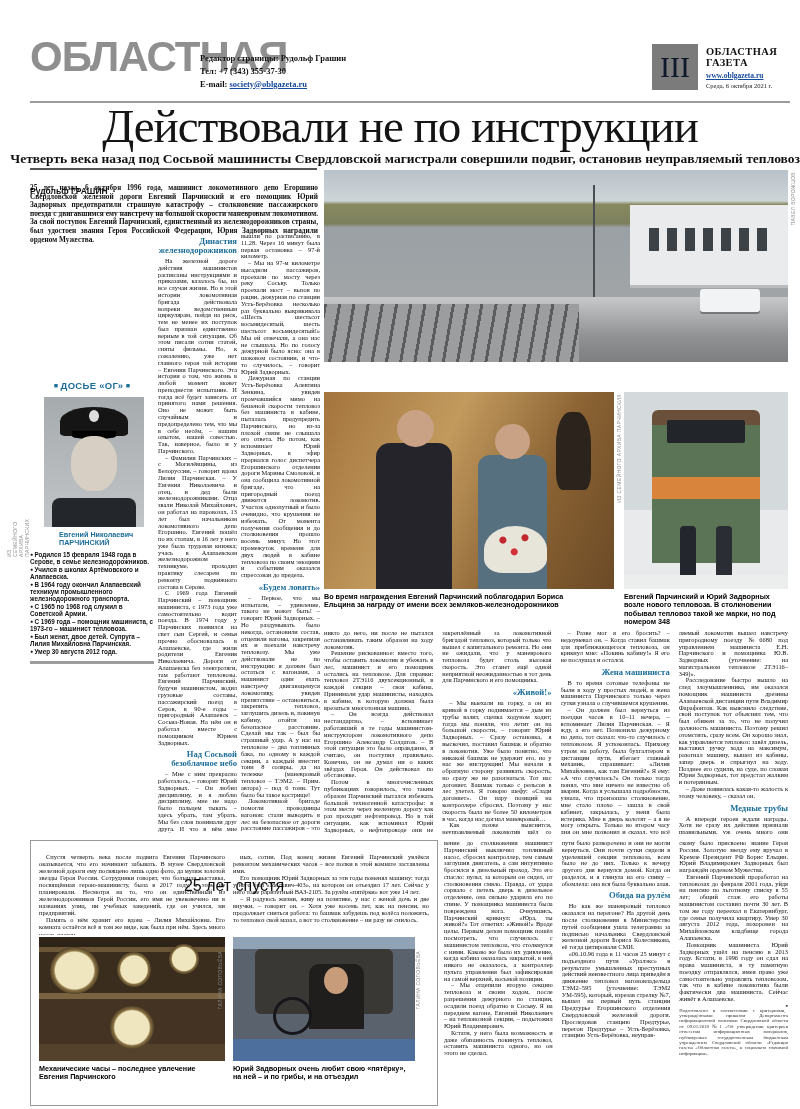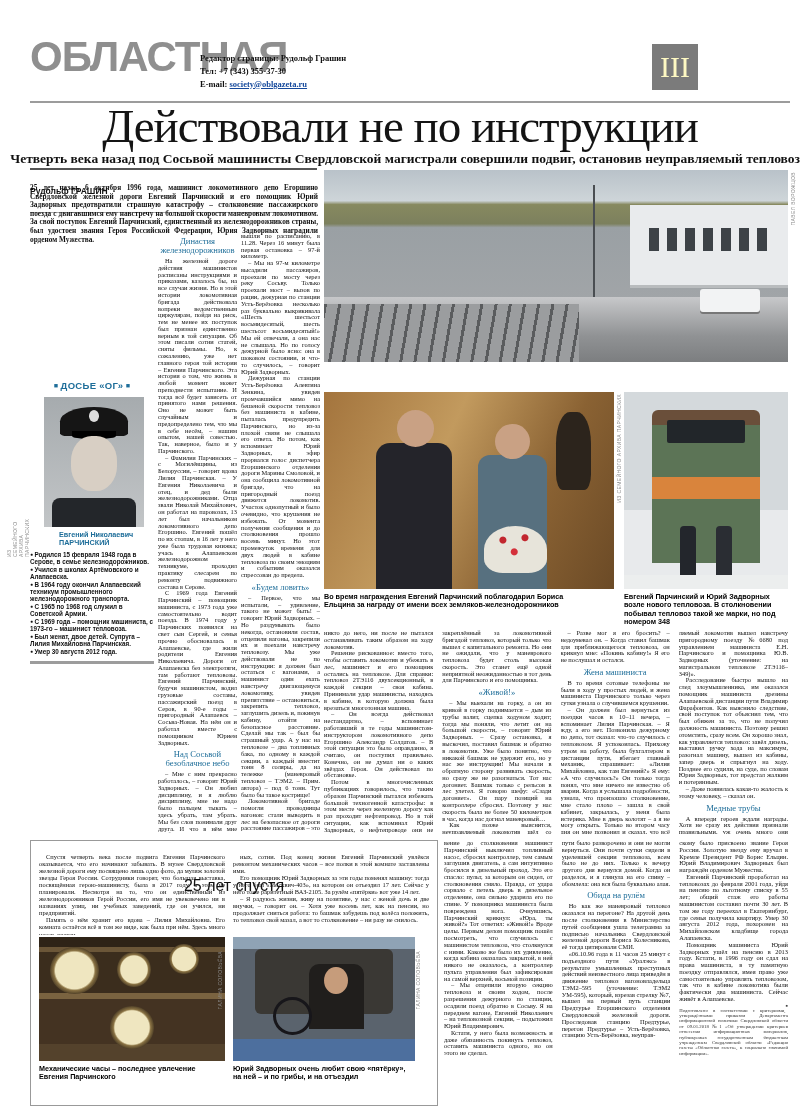--- a/index.html
+++ b/index.html
@@ -4,40 +4,40 @@
 <style>
   html,body{margin:0;padding:0;background:#e8e8e8;}
   .page{position:relative;width:800px;height:1109px;background:#ffffff;margin:0 auto;
         font-family:"Liberation Serif",serif;color:#111;overflow:hidden;}
   
   .section-title{position:absolute;left:30px;top:36px;font-family:"Liberation Sans",sans-serif;
         font-weight:bold;font-size:42px;line-height:1;color:#8f8f8f;letter-spacing:-1px;}
   .editor-block{position:absolute;left:200px;top:52px;font-size:8.5px;line-height:1.5;font-weight:bold;}
   .editor-block .lnk{color:#15499c;text-decoration:underline;}
   .numbox{position:absolute;left:652px;top:44px;width:46px;height:46px;background:#7b7b7b;
-        color:#fef9c3;text-align:center;font-size:30px;line-height:46px;font-family:"Liberation Serif",serif;}
+        color:#0f172a;text-align:center;font-size:30px;line-height:46px;font-family:"Liberation Serif",serif;}
   .paper-block{position:absolute;left:706px;top:46px;width:84px;}
   .paper-name{font-size:10.5px;font-weight:bold;letter-spacing:.4px;}
   .paper-site{font-size:7.5px;font-weight:bold;color:#15499c;text-decoration:underline;margin-top:3px;}
   .paper-date{font-size:6.5px;margin-top:2px;color:#222;}
   .mast-rule{position:absolute;left:30px;top:101px;width:760px;height:2px;background:#9c9c9c;}
   
   .headline{position:absolute;left:0;top:103px;width:800px;text-align:center;font-size:47px;
         line-height:1;letter-spacing:-1px;color:#141414;}
   .subhead{position:absolute;left:0;top:151px;width:800px;text-align:right;font-size:13.5px;font-weight:bold;}
   
   .byline{position:absolute;left:30px;top:168px;width:287px;font-family:"Liberation Sans",sans-serif;
         font-size:8.5px;font-weight:bold;border-top:2px solid #555;border-bottom:1px solid #aaa;padding:16px 0;}
   .lede{position:absolute;left:30px;top:184px;width:288px;font-size:7.3px;line-height:1.18;
         font-weight:bold;text-align:justify;}
   
   .col{font-size:6.4px;line-height:1.06;text-align:justify;overflow:hidden;}
   .col p{margin:0;text-indent:7px;}
   .nofirst p:first-child{text-indent:0;}
-  .colhead{color:#1d6d99;font-weight:normal;font-size:8.6px;text-align:center;margin:4px 0 3px;line-height:1.05;}
+  .colhead{color:#1d6d99;font-weight:bold;font-size:8.6px;text-align:right;margin:4px 0 3px;line-height:1.05;}
   .abs{position:absolute;}
   
   .dossier{position:absolute;left:30px;top:380px;width:124px;font-family:"Liberation Sans",sans-serif;}
   .dossier-title{color:#1d6d99;font-weight:bold;font-size:9.5px;text-align:center;letter-spacing:.3px;}
   .dossier-title .sq{font-size:7px;vertical-align:1px;}
   .dossier-photo{position:relative;margin:6px 0 0 14px;width:100px;height:130px;overflow:hidden;
         background:linear-gradient(#a6abae,#c2c5c7);}
   .dossier-name{margin-top:4px;color:#1d6d99;font-weight:bold;font-size:7.2px;line-height:1.15;padding-left:29px;}
   .dossier-facts{margin-top:3px;font-size:6.3px;line-height:1.12;font-weight:bold;}
   .dossier-facts p{margin:0 0 1px 0;}
@@ -111,20 +111,25 @@
 
   <div class="section-title">ОБЛАСТНАЯ</div>
   <div class="editor-block">
     <div>Редактор страницы: Рудольф Грашин</div>
     <div>Тел: +7 (343) 355-37-30</div>
     <div>
       <span>E-mail: </span><span class="lnk">society@oblgazeta.ru</span>
     </div>
   </div>
   <div class="numbox">III</div>
+  <div class="paper-block">
+    <div class="paper-name">ОБЛАСТНАЯ ГАЗЕТА</div>
+    <div class="paper-site">www.oblgazeta.ru</div>
+    <div class="paper-date">Среда, 6 октября 2021 г.</div>
+  </div>
   <div class="mast-rule"></div>
 
   <div class="headline">Действовали не по инструкции</div>
   <div class="subhead">Четверть века назад под Сосьвой машинисты Свердловской магистрали совершили подвиг, остановив неуправляемый тепловоз</div>
   <div class="byline">Рудольф ГРАШИН</div>
   <div class="lede">25 лет назад, 6 октября 1996 года, машинист локомотивного депо Егоршино Свердловской железной дороги Евгений Парчинский и его помощник Юрий Задворных предотвратили страшную катастрофу – столкновение пассажирского поезда с двигавшимся ему навстречу на большой скорости маневровым локомотивом. За свой поступок Евгений Парчинский, единственный из железнодорожников страны, был удостоен звания Героя Российской Федерации, Юрия Задворных наградили орденом Мужества.</div>
 
   <div class="photo" style="left:324px;top:170px;width:464px;height:192px;background:linear-gradient(#b9c2c9 0%,#ced5d9 16%,#87895f 18%,#7c805e 28%,#9aa0a4 30%,#a7a9ab 100%);">
     <div class="st-lamp"></div>
     <div class="st-building"></div>

